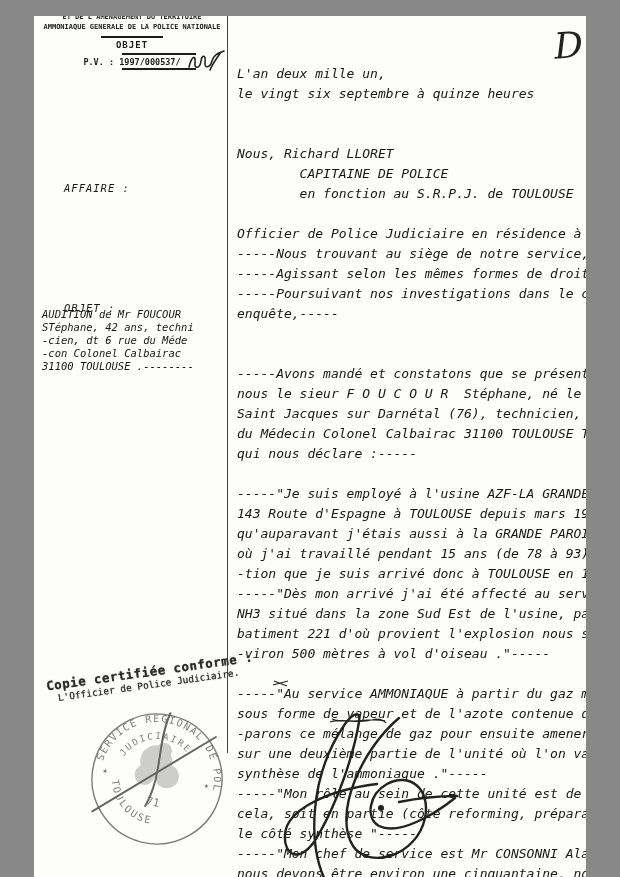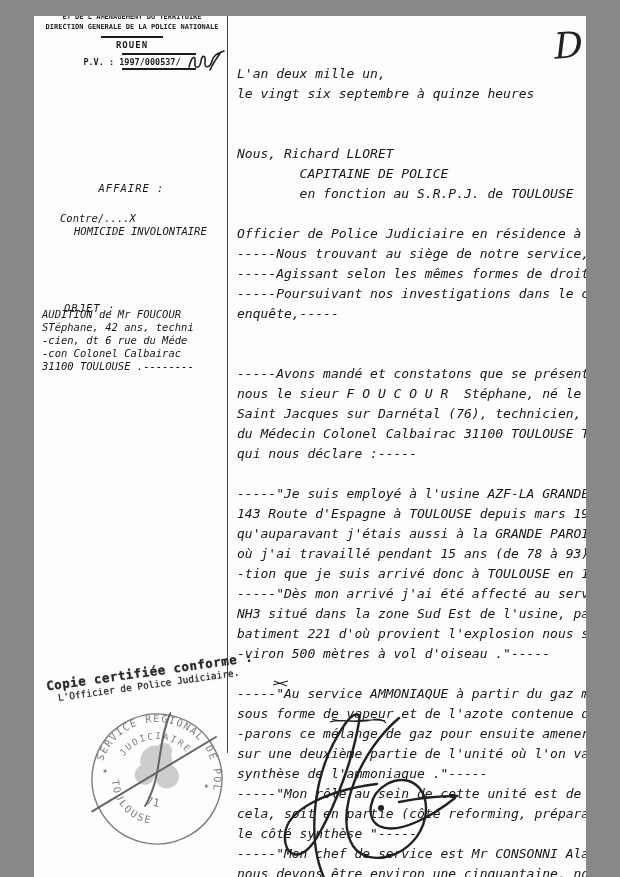--- a/index.html
+++ b/index.html
@@ -26,43 +26,43 @@
           font-style:italic; font-size:36px; font-weight:400; color:#222;
           transform:rotate(-4deg); letter-spacing:2px;}
   
   .body-pre{
     position:absolute; left:203px; top:48px; width:414px;
     font-family:"DejaVu Sans Mono", monospace; font-style:italic;
     font-size:13px; line-height:20px; white-space:pre; margin:0; color:#161616;
   }
   
   .side{position:absolute; font-style:italic; font-size:10.5px; line-height:13px; color:#161616;}
-  .affaire-label{left:30px; top:166px; width:135px; text-align:center; letter-spacing:1px;}
+  .affaire-label{left:30px; top:166px; width:135px; text-align:left; letter-spacing:1px;}
   .affaire-body{left:26px; top:196px; width:170px;}
   .affaire-body .ind{padding-left:14px; white-space:nowrap;}
   .objet-label{left:30px; top:286px; width:135px; text-align:left; letter-spacing:1px;}
   .objet-body{left:8px; top:292px; width:184px; white-space:pre;}
   
   .certify{position:absolute; left:12px; top:648px; transform:rotate(-8deg);
            color:#2a2a2a; text-shadow:0 0 1px #555;}
   .certify .c1{font-size:12.5px; font-weight:bold; letter-spacing:.5px;}
   .certify .c2{font-size:9.5px; padding-left:10px;}
   
   .abs{position:absolute;}
 </style>
 </head>
 <body>
 
 <div class="page">
 
   <div class="hdr">
     <div class="l1">ET DE L'AMENAGEMENT DU TERRITOIRE</div>
-    <div class="l1">DIRECTION GENERALE DE LA POLICE NATIONALE</div>
+    <div class="l1">AMMONIAQUE GENERALE DE LA POLICE NATIONALE</div>
     <div class="rule r1"></div>
-    <div class="srpj">ROUEN</div>
+    <div class="srpj">OBJET</div>
     <div class="rule pv-over"></div>
     <div class="pvrow">
       <span>P.V. : 1997/000537/</span>
       <svg class="pv-scribble" width="42" height="26" viewBox="0 0 42 26">
         <path d="M3 18 C6 6 10 6 9 14 C8 20 14 20 15 12 C16 5 20 6 19 13 C18 20 24 19 26 12 C28 5 33 4 38 2 M35 3 C30 10 26 16 24 21" fill="none" stroke="#222" stroke-width="1.6" stroke-linecap="round"></path>
       </svg>
     </div>
     <div class="rule pv-under"></div>
   </div>
 
@@ -121,24 +121,20 @@
 
 -----"Depuis que je suis à la GRANDE PAROISSE je n'ai jamais à
 signalée d'incident au niveau de mon service à ma hiérarchie .
 -----"Mon travail se fait soit sur le terrain proche de mon uni
 -té ou alors dans la salle de contrôle . Il m'arrive très
 rarement de me déplacer dans l'entreprise . Si je le fais qu'es
 automatiquement quelqu'un qui me remplace sur mon poste, il m'
                                                        .../...</pre>
 
   <div class="side affaire-label">AFFAIRE :</div>
-  <div class="side affaire-body">
-    <div>Contre/....X</div>
-    <div class="ind">HOMICIDE INVOLONTAIRE</div>
-  </div>
 
   <div class="side objet-label">OBJET :</div>
   <pre class="side objet-body" style="margin:0;font-family:'DejaVu Sans Mono',monospace;">AUDITION de Mr FOUCOUR
 STéphane, 42 ans, techni
 -cien, dt 6 rue du Méde
 -con Colonel Calbairac
 31100 TOULOUSE .--------</pre>
 
   <div class="certify">
     <div class="c1">Copie certifiée conforme :</div>

